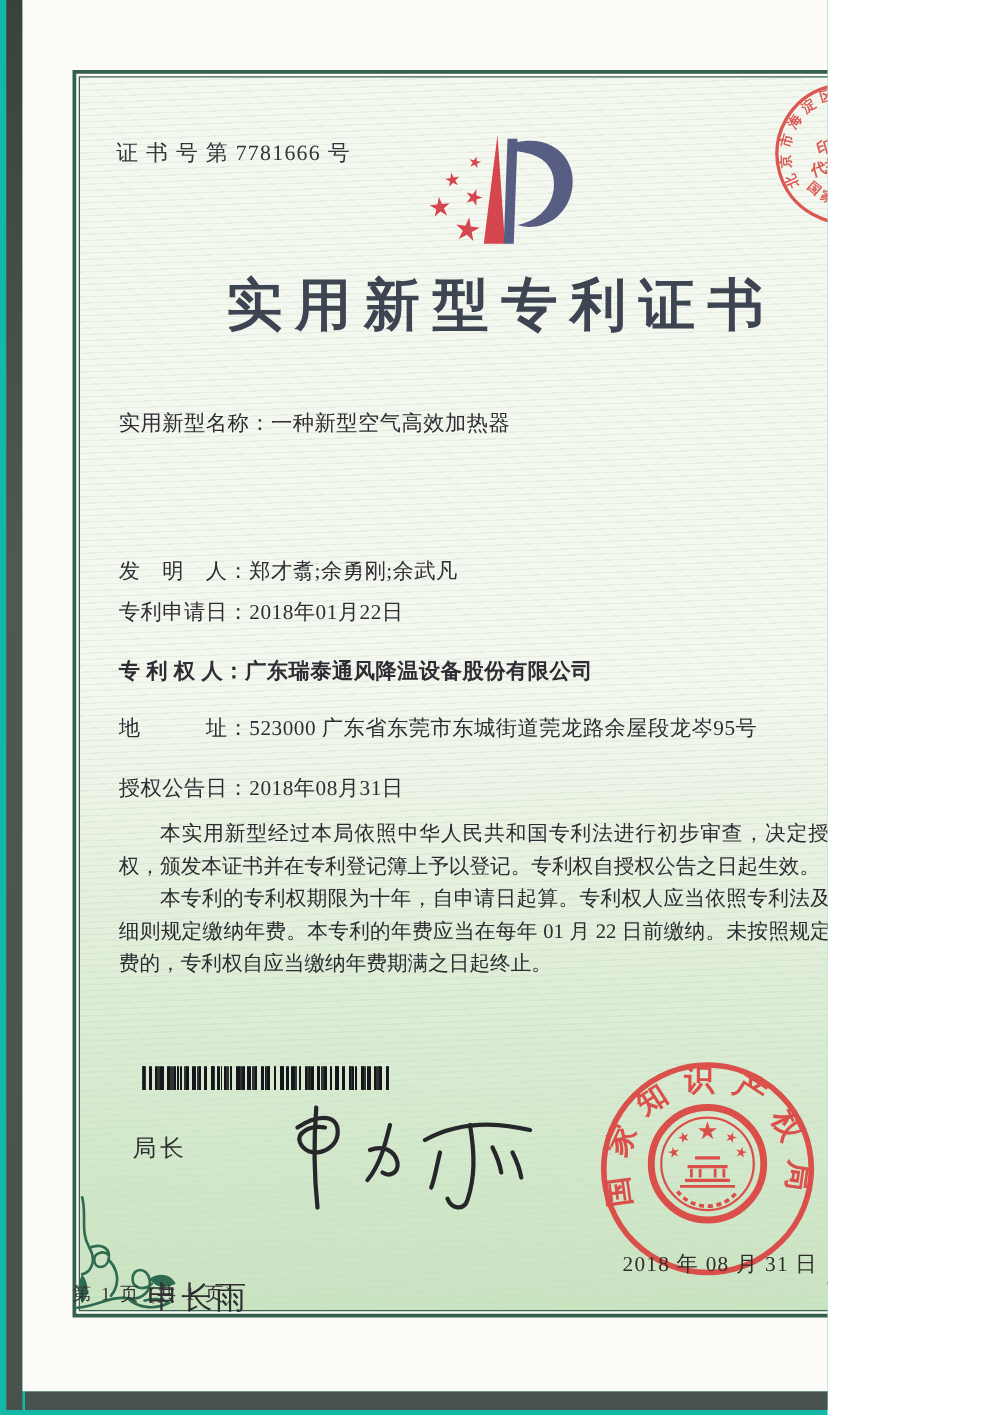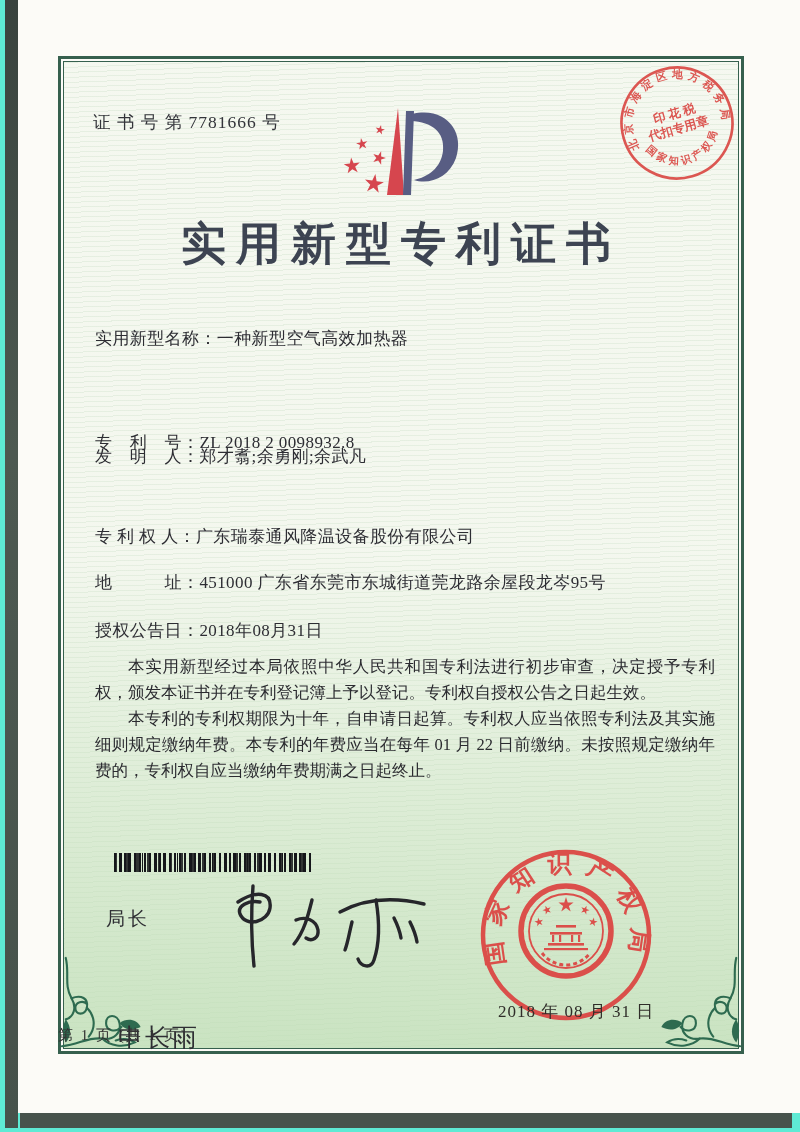--- a/index.html
+++ b/index.html
@@ -1,16 +1,16 @@
 <!DOCTYPE html>
 <html><head>
 <meta charset="utf-8">
 <style>
   html,body{margin:0;padding:0;background:#ffffff;}
-  #canvas{position:relative;width:800px;height:1132px;background:#5eead4;overflow:hidden;
+  #canvas{position:relative;width:662px;height:1132px;background:#14b8a6;overflow:hidden;
           font-family:"Liberation Serif","DejaVu Serif",serif;}
   
   .scan-left{position:absolute;left:5px;top:0;width:13px;height:1128px;
              background:linear-gradient(180deg,#39433e,#4d5951 40%,#46524b);}
   .scan-bottom{position:absolute;left:20px;top:1113px;width:772px;height:15px;background:#47534c;}
   .paper{position:absolute;left:18px;top:0;width:782px;height:1113px;background:#fcfbf7;}
   
   .frame{position:absolute;left:58px;top:56px;width:686px;height:998px;
          border:3px solid #36604e;box-sizing:border-box;z-index:1;}
   .frame-inner{position:absolute;left:2px;top:2px;right:2px;bottom:2px;
@@ -22,21 +22,21 @@
   .flourish{position:absolute;width:96px;height:96px;z-index:2;}
   
   .abs{position:absolute;z-index:3;}
   .cert-no{left:93px;top:110px;font-size:17.5px;color:#33343a;letter-spacing:1px;}
   .logo{left:332px;top:98px;width:146px;height:106px;}
   .tax-stamp{left:618px;top:64px;width:118px;height:118px;transform:rotate(-16deg);opacity:.88;}
   .doc-title{left:58px;top:214px;width:686px;text-align:center;font-size:45px;font-weight:bold;
              color:#3d4452;letter-spacing:10px;}
   .field-row{left:95px;width:620px;font-size:17px;color:#2d2d33;letter-spacing:.4px;}
   .row-0{top:327px;}.row-1{top:404px;margin-top:41px;}.row-2{top:431px;}.row-3{top:478px;}
-  .row-4{top:525px;}.row-5{top:571px;}.row-6{top:619px;}
+  .row-4{top:525px;font-weight:bold;}.row-5{top:571px;}.row-6{top:619px;}
   .grant-no{position:absolute;left:373px;top:0;}
   .body-text{left:95px;top:654px;width:620px;font-size:16.5px;line-height:26px;
              color:#2b2b30;text-align:justify;}
   .body-text p{margin:0;text-indent:33px;}
   .barcode{left:114px;top:853px;width:197px;height:19px;background:
      repeating-linear-gradient(90deg,#15161a 0 2px,rgba(0,0,0,0) 2px 5px),
      repeating-linear-gradient(90deg,#15161a 0 1px,rgba(0,0,0,0) 1px 7px),
      repeating-linear-gradient(90deg,rgba(20,20,24,.85) 0 3px,rgba(0,0,0,0) 3px 11px);}
   .officer-title{left:106px;top:906px;font-size:19px;color:#2e2e33;letter-spacing:3px;}
   .officer-name{left:118px;top:996px;font-size:25px;color:#2e2e33;letter-spacing:2px;margin-top:25px;}
@@ -121,28 +121,28 @@
   </svg>
 
   <div class="abs doc-title">实用新型专利证书</div>
 
   <div class="abs field-row row-0">
     <span>实用新型名称：</span><span>一种新型空气高效加热器</span>
   </div>
   <div class="abs field-row row-1">
     <span>发　明　人：</span><span>郑才翥;余勇刚;余武凡</span>
   </div>
-  <div class="abs field-row row-2">
-    <span>专　利　号：</span><span>ZL 2018 2 0098932.8</span>
+  <div class="abs field-row row-3">
+    <span>专利申请日：</span><span>2018年01月22日</span>
   </div>
   <div class="abs field-row row-4">
     <span>专 利 权 人：</span><span>广东瑞泰通风降温设备股份有限公司</span>
   </div>
   <div class="abs field-row row-5">
-    <span>地　　　址：</span><span>451000 广东省东莞市东城街道莞龙路余屋段龙岑95号</span>
+    <span>地　　　址：</span><span>523000 广东省东莞市东城街道莞龙路余屋段龙岑95号</span>
   </div>
   <div class="abs field-row row-6">
     <span>授权公告日：</span><span>2018年08月31日</span>
   </div>
 
   <div class="abs body-text">
     <p>本实用新型经过本局依照中华人民共和国专利法进行初步审查，决定授予专利权，颁发本证书并在专利登记簿上予以登记。专利权自授权公告之日起生效。</p>
     <p>本专利的专利权期限为十年，自申请日起算。专利权人应当依照专利法及其实施细则规定缴纳年费。本专利的年费应当在每年 01 月 22 日前缴纳。未按照规定缴纳年费的，专利权自应当缴纳年费期满之日起终止。</p>
   </div>
 

